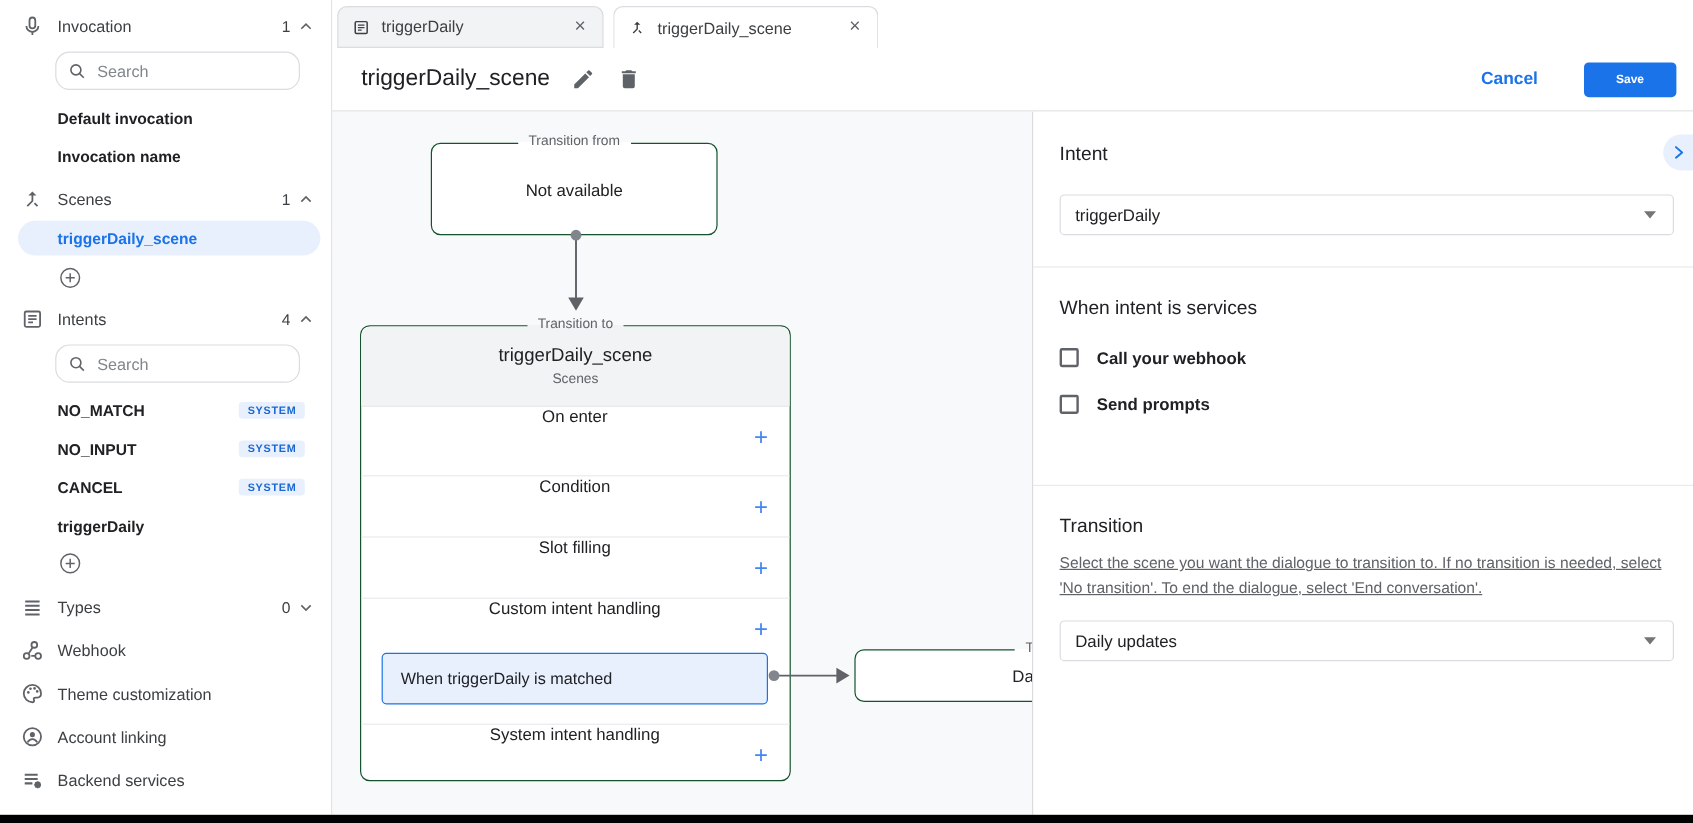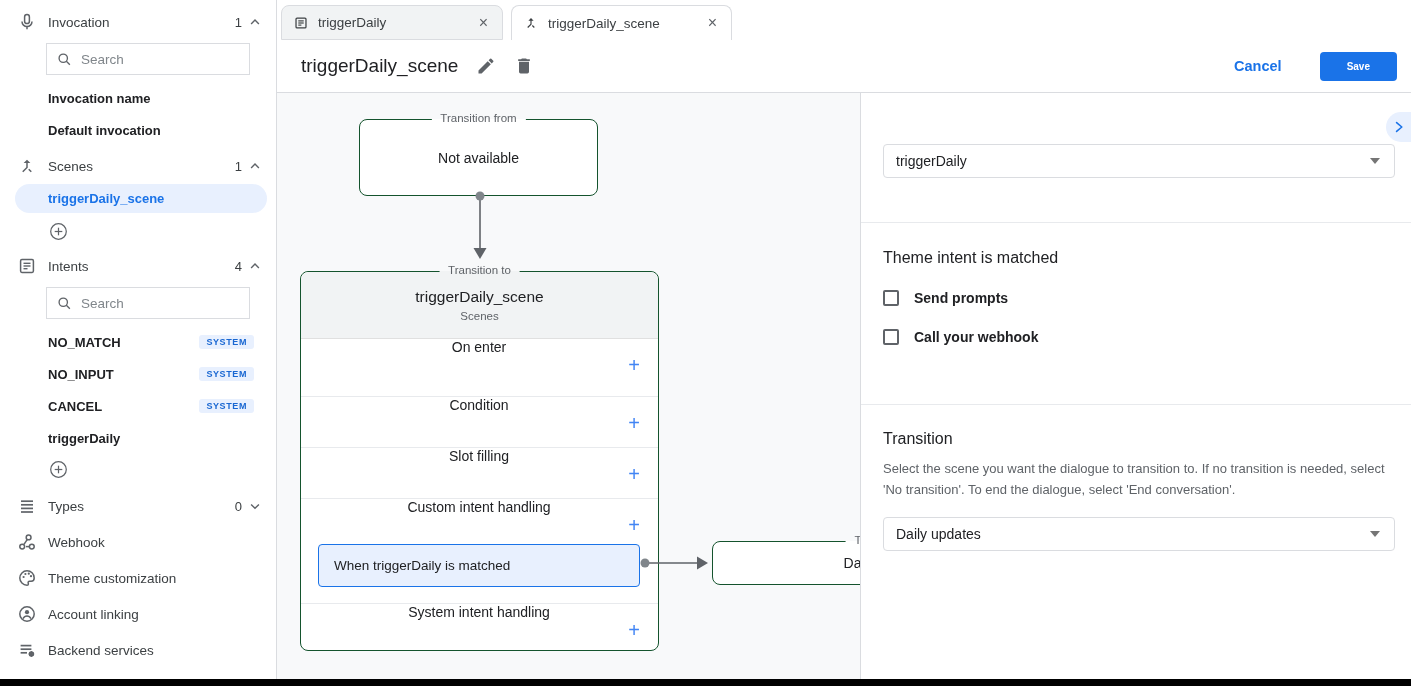--- a/index.html
+++ b/index.html
@@ -18,21 +18,21 @@
   .side-row { display:flex; align-items:center; height:32px; padding:0 14px 0 18px;
     font-size:13.5px; color:#3c4043; cursor:pointer; }
   .side-row .lbl { margin-left:12px; }
   .side-row .count { margin-left:auto; font-size:13px; color:#3c4043; }
   .side-row .chev { margin-left:6px; }
   .side-item { display:flex; align-items:center; height:32px; padding-left:48px;
     font-size:13px; font-weight:bold; color:#202124; cursor:pointer; }
   .badge { margin-left:auto; margin-right:22px; background:#e8f0fe; color:#1967d2;
     font-size:9px; font-weight:bold; letter-spacing:.6px; padding:2px 7px; border-radius:3px; }
   .search-box { display:flex; align-items:center; height:32px; margin:5px 26px 7px 46px;
-    border:1px solid #dadce0; border-radius:0; padding:0 10px; background:#fff; }
+    border:1px solid #dadce0; border-radius:12px; padding:0 10px; background:#fff; }
   .search-box input { border:none; outline:none; font-size:13.5px; margin-left:9px; width:130px;
     font-family:"Liberation Sans",sans-serif; color:#202124; }
   .search-box input::placeholder { color:#80868b; }
   .selected-pill { display:flex; align-items:center; height:29px; margin:2px 9px 3px 15px;
     background:#e8f0fe; border-radius:15px; padding-left:33px;
     color:#1a73e8; font-size:13px; font-weight:bold; cursor:pointer; }
   .add-row { display:flex; align-items:center; height:30px; padding-left:49px; cursor:pointer; }
   .gap4 { height:4px; }
 
   
@@ -94,21 +94,21 @@
   .p-title { font-size:16px; color:#202124; }
   .dropdown { width:512px; height:34px; border:1px solid #dadce0; border-radius:4px;
     display:flex; align-items:center; padding:0 14px 0 12px; cursor:pointer; background:#fff; }
   .dropdown .dd-val { font-size:14px; color:#202124; }
   .caret { margin-left:auto; width:0; height:0; border-left:5px solid transparent;
     border-right:5px solid transparent; border-top:6px solid #757575; }
   .dd1 { margin-top:24px; } .dd2 { margin-top:17px; }
   .cb-row { display:flex; align-items:center; margin-top:23px; cursor:pointer; }
   .cb-box { width:16px; height:16px; border:2px solid #5f6368; border-radius:2px; background:#fff; }
   .cb-label { margin-left:15px; font-size:14px; font-weight:bold; color:#202124; }
-  .p-desc { margin-top:10px; width:508px; font-size:13px; line-height:21px; color:#5f6368; }
+  .p-desc { margin-top:10px; width:508px; font-size:13px; line-height:21px; color:#5f6368;text-decoration:underline; }
   .collapse-btn { position:absolute; top:19px; right:0; width:25px; height:30px;
     background:#e8f0fe; border-radius:15px 0 0 15px; display:flex; align-items:center;
     justify-content:center; cursor:pointer; }
 </style>
 </head>
 <body>
 
 <div class="app">
 
   <div class="sidebar">
@@ -136,24 +136,24 @@
       <span>
         <svg width="15" height="15" viewBox="0 0 18 18">
             <circle cx="7.5" cy="7.5" r="5" fill="none" stroke="#5f6368" stroke-width="1.6"></circle>
             <line x1="11.2" y1="11.2" x2="15.4" y2="15.4" stroke="#5f6368" stroke-width="1.6"></line>
           </svg>
       </span>
       <input type="text" placeholder="Search" style="">
     </div>
 
     <div class="side-item">
+      <span>Default invocation</span>
+    </div>
+    <div class="side-item">
       <span>Invocation name</span>
-    </div>
-    <div class="side-item">
-      <span>Default invocation</span>
     </div>
     <div class="gap4"></div>
 
     <div class="side-row">
       <span>
         <svg width="18" height="18" viewBox="0 0 24 24">
             <path fill="#5f6368" d="M17 20.41 18.41 19 15 15.59 13.59 17zM7.5 8H11v5.59L5.59 19 7 20.41l6-6V8h3.5L12 3.5z"></path>
           </svg>
       </span>
       <span class="lbl">Scenes</span>
@@ -420,35 +420,36 @@
     </div>
 
     <div class="panel">
       <div class="collapse-btn">
         <svg width="16" height="16" viewBox="0 0 20 20">
             <polyline points="7,4.5 13.5,10 7,15.5" fill="none" stroke="#1a73e8" stroke-width="2" stroke-linecap="round" stroke-linejoin="round"></polyline>
           </svg>
       </div>
 
       <div class="p-sec p-sec1">
+        <div class="p-title">Intent</div>
         <div class="dropdown dd1">
           <span class="dd-val">triggerDaily</span>
           <span class="caret"></span>
         </div>
       </div>
 
       <div class="p-sec p-sec2">
-        <div class="p-title">Theme intent is matched</div>
+        <div class="p-title">When intent is services</div>
+        <div class="cb-row">
+          <span class="cb-box"></span>
+          <span class="cb-label">Call your webhook</span>
+        </div>
         <div class="cb-row">
           <span class="cb-box"></span>
           <span class="cb-label">Send prompts</span>
-        </div>
-        <div class="cb-row">
-          <span class="cb-box"></span>
-          <span class="cb-label">Call your webhook</span>
         </div>
       </div>
 
       <div class="p-sec p-sec3">
         <div class="p-title">Transition</div>
         <div class="p-desc">Select the scene you want the dialogue to transition to. If no transition is needed, select 'No transition'. To end the dialogue, select 'End conversation'.</div>
         <div class="dropdown dd2">
           <span class="dd-val">Daily updates</span>
           <span class="caret"></span>
         </div>

